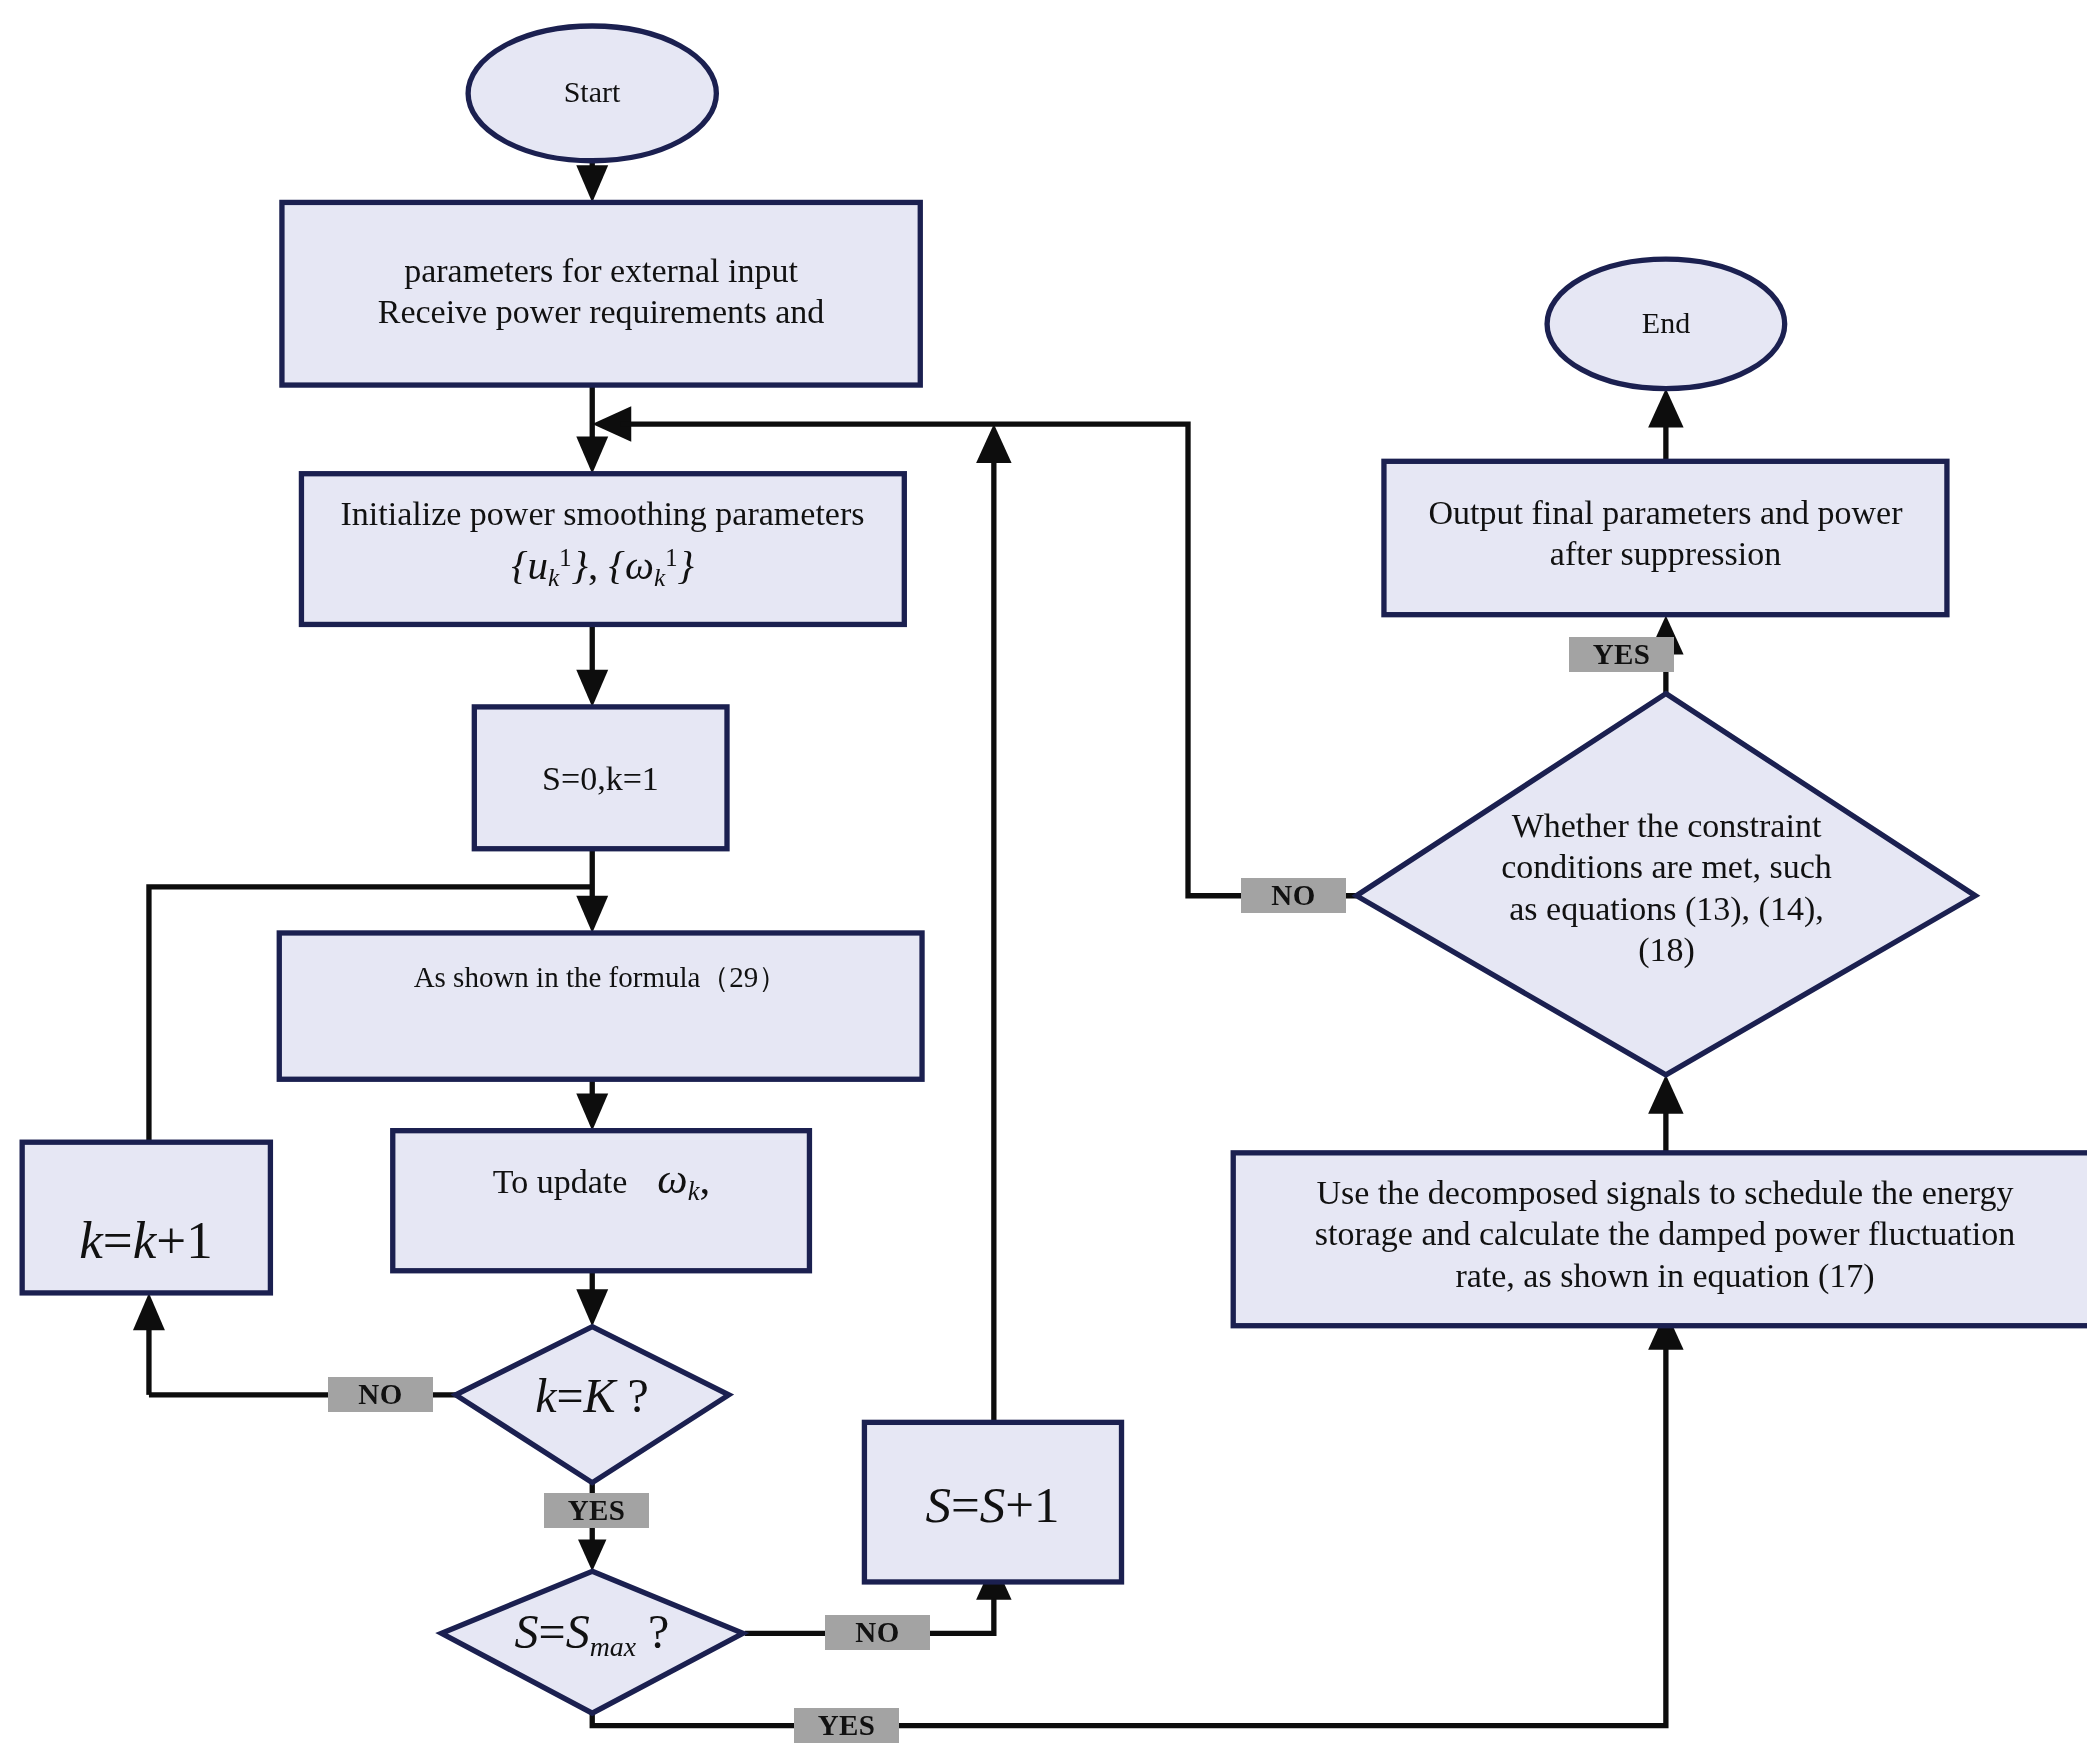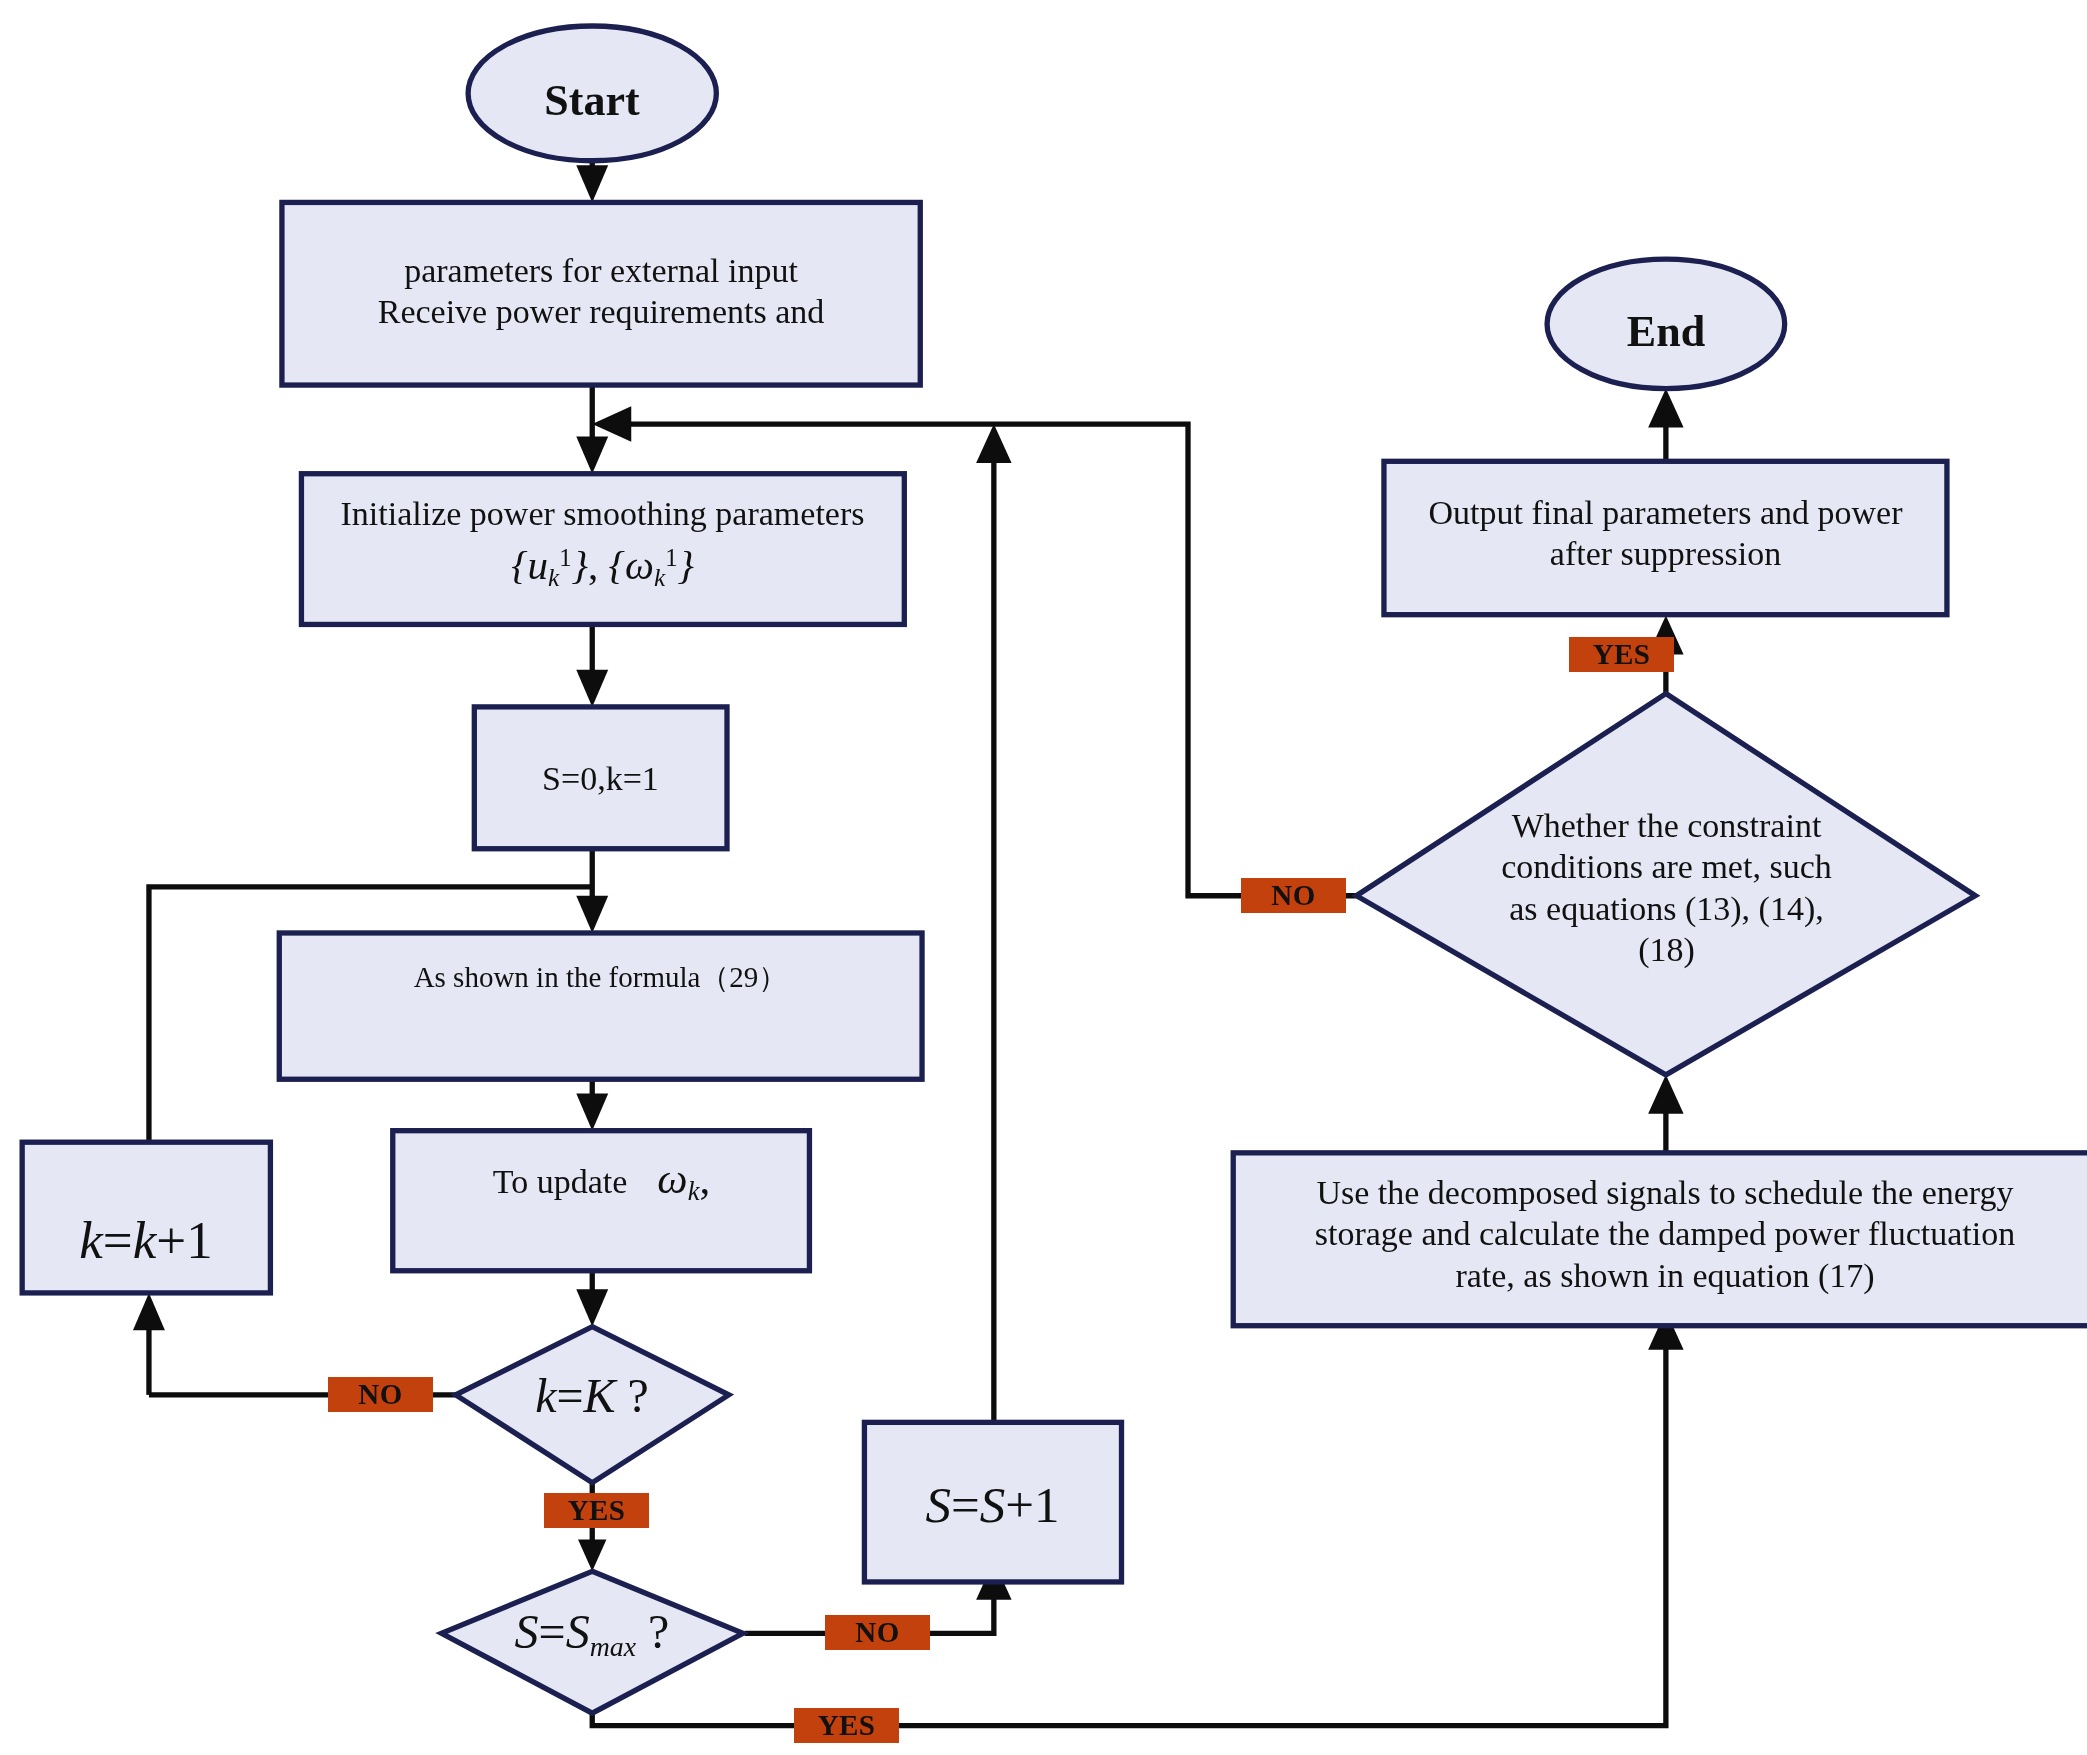--- a/index.html
+++ b/index.html
@@ -24,26 +24,26 @@
   .edge-line { stroke: #0d0d0d; stroke-width: 6; fill: none; }
   .edge-head { fill: #0d0d0d; stroke: none; }
 
   .lbl {
     position: absolute;
     text-align: center;
     color: #111111;
     line-height: 1.22;
     pointer-events: none;
   }
-  .lbl-term   { font-weight: bold; font-size: 44px; }
+  .lbl-term   { font-weight: normal; font-size: 30px; }
   .lbl-proc   { font-size: 34px; }
   .lbl-small  { font-size: 29px; }
   .lbl-mathbig{ font-family: "Liberation Serif","DejaVu Serif",serif; font-style: italic; font-size: 51px; }
   .lbl-mathmed{ font-style: italic; font-size: 41px; }
-  .lbl-yesno  { font-weight: bold; font-size: 29px; letter-spacing: 0.4px; background: #c2410c; padding: 0 3.5px; }
+  .lbl-yesno  { font-weight: bold; font-size: 29px; letter-spacing: 0.4px; background: #a3a3a3; padding: 0 3.5px; }
 
   .math { font-style: italic; }
   .up   { font-style: normal; }
   sub { font-size: 0.62em; font-style: italic; vertical-align: -0.28em; }
   sup { font-size: 0.60em; font-style: normal; vertical-align: 0.52em; }
   .ohat { position: relative; display: inline-block; }
   .ohat > .hatmark {
     position: absolute; left: 0; right: 0; top: -0.52em;
     text-align: center; font-style: normal; font-size: 0.95em;
   }

